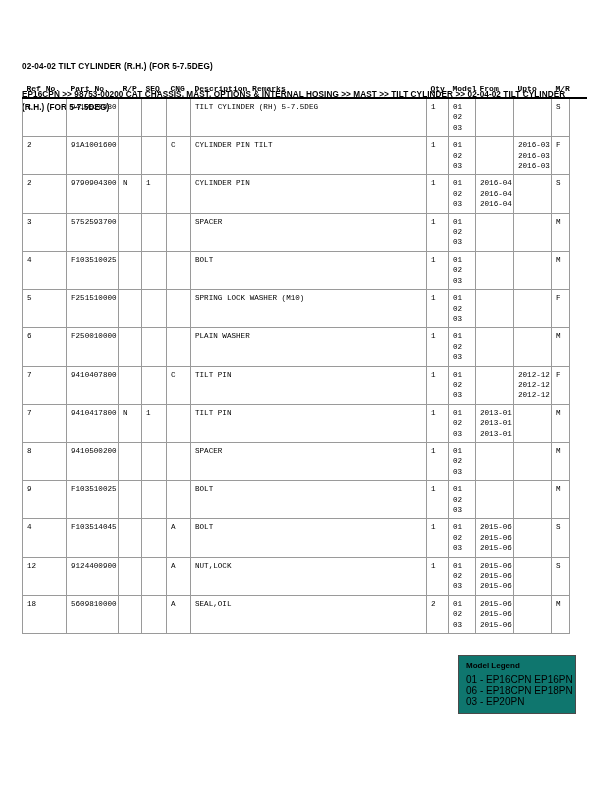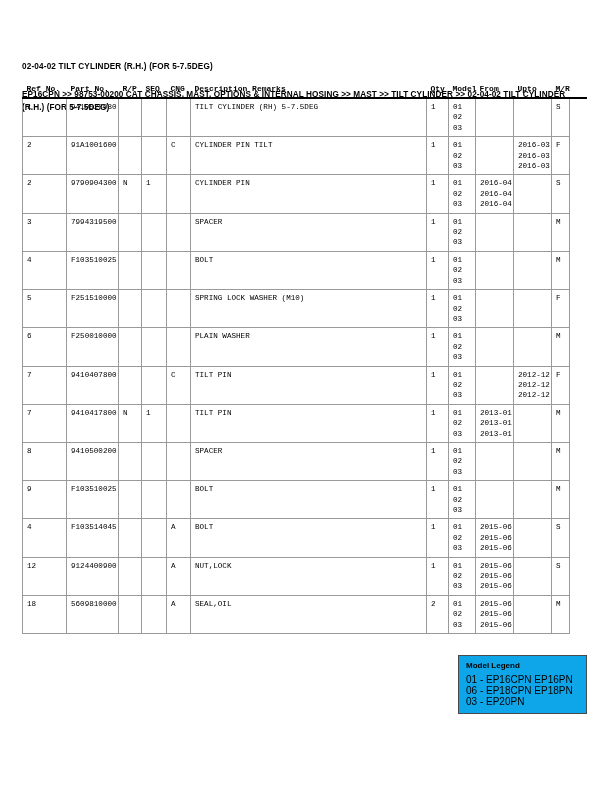--- a/index.html
+++ b/index.html
@@ -98,25 +98,25 @@
   col.c-mr    { width: 18px; }
   col.c-pad   { width: 17px; }
   th.h-desc { padding-left: 6px; }
   td.d-desc { padding-left: 6px; }
   .pad-cell { border-top: none !important; border-right: none !important; border-bottom: none !important; }
   
   .legend {
     position: absolute;
     left: 458px;
     top: 655px;
-    width: 129px;
+    width: 118px;
     border: 1px solid #4a4a4a;
     padding: 5px 21px 6px 7px;
     box-sizing: border-box;
-    background: #0ea5e9;
+    background: #0f766e;
   }
   .legend-title {
     font-size: 8px;
     font-weight: bold;
     margin-bottom: 4px;
   }
   .legend-line {
     font-size: 10px;
     line-height: 11px;
     white-space: nowrap;
@@ -224,21 +224,21 @@
               <span class="mline">2016-04</span>
               <span class="mline">2016-04</span>
               <span class="mline">2016-04</span>
             </td>
             <td></td>
             <td>S</td>
             <td class="pad-cell"></td>
           </tr>
           <tr>
             <td>3</td>
-            <td>7994319500</td>
+            <td>5752593700</td>
             <td></td>
             <td></td>
             <td></td>
             <td class="d-desc">SPACER</td>
             <td>1</td>
             <td>
               <span class="mline">01</span>
               <span class="mline">02</span>
               <span class="mline">03</span>
             </td>

